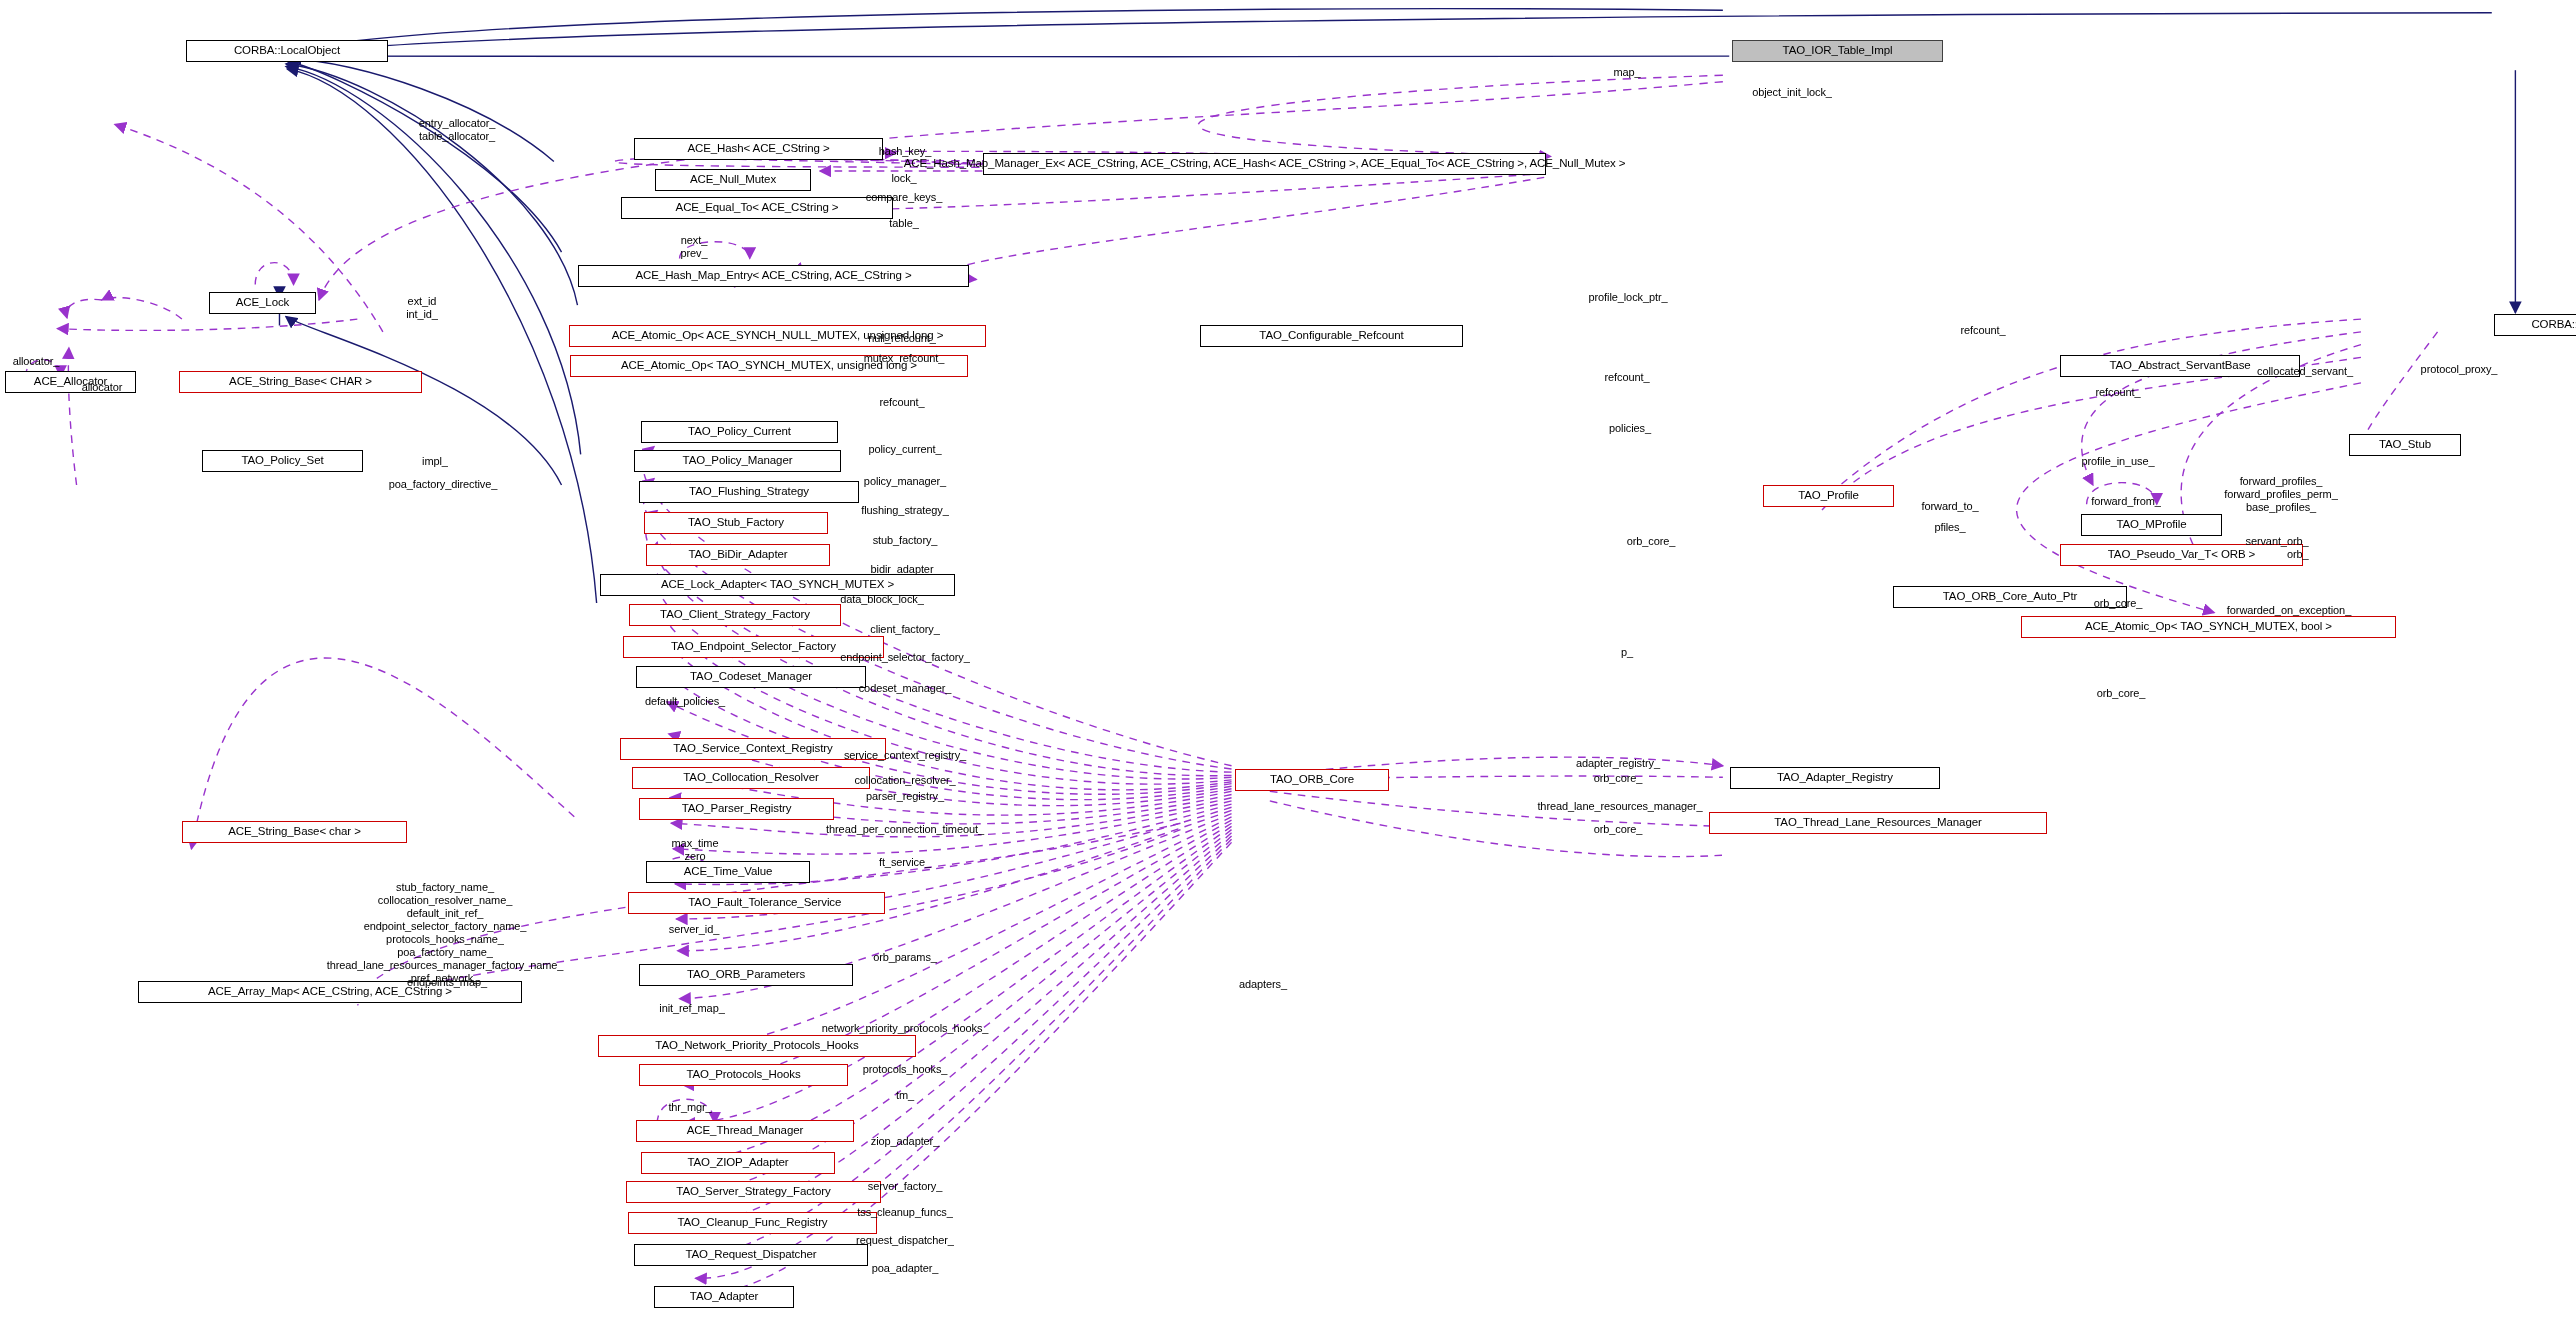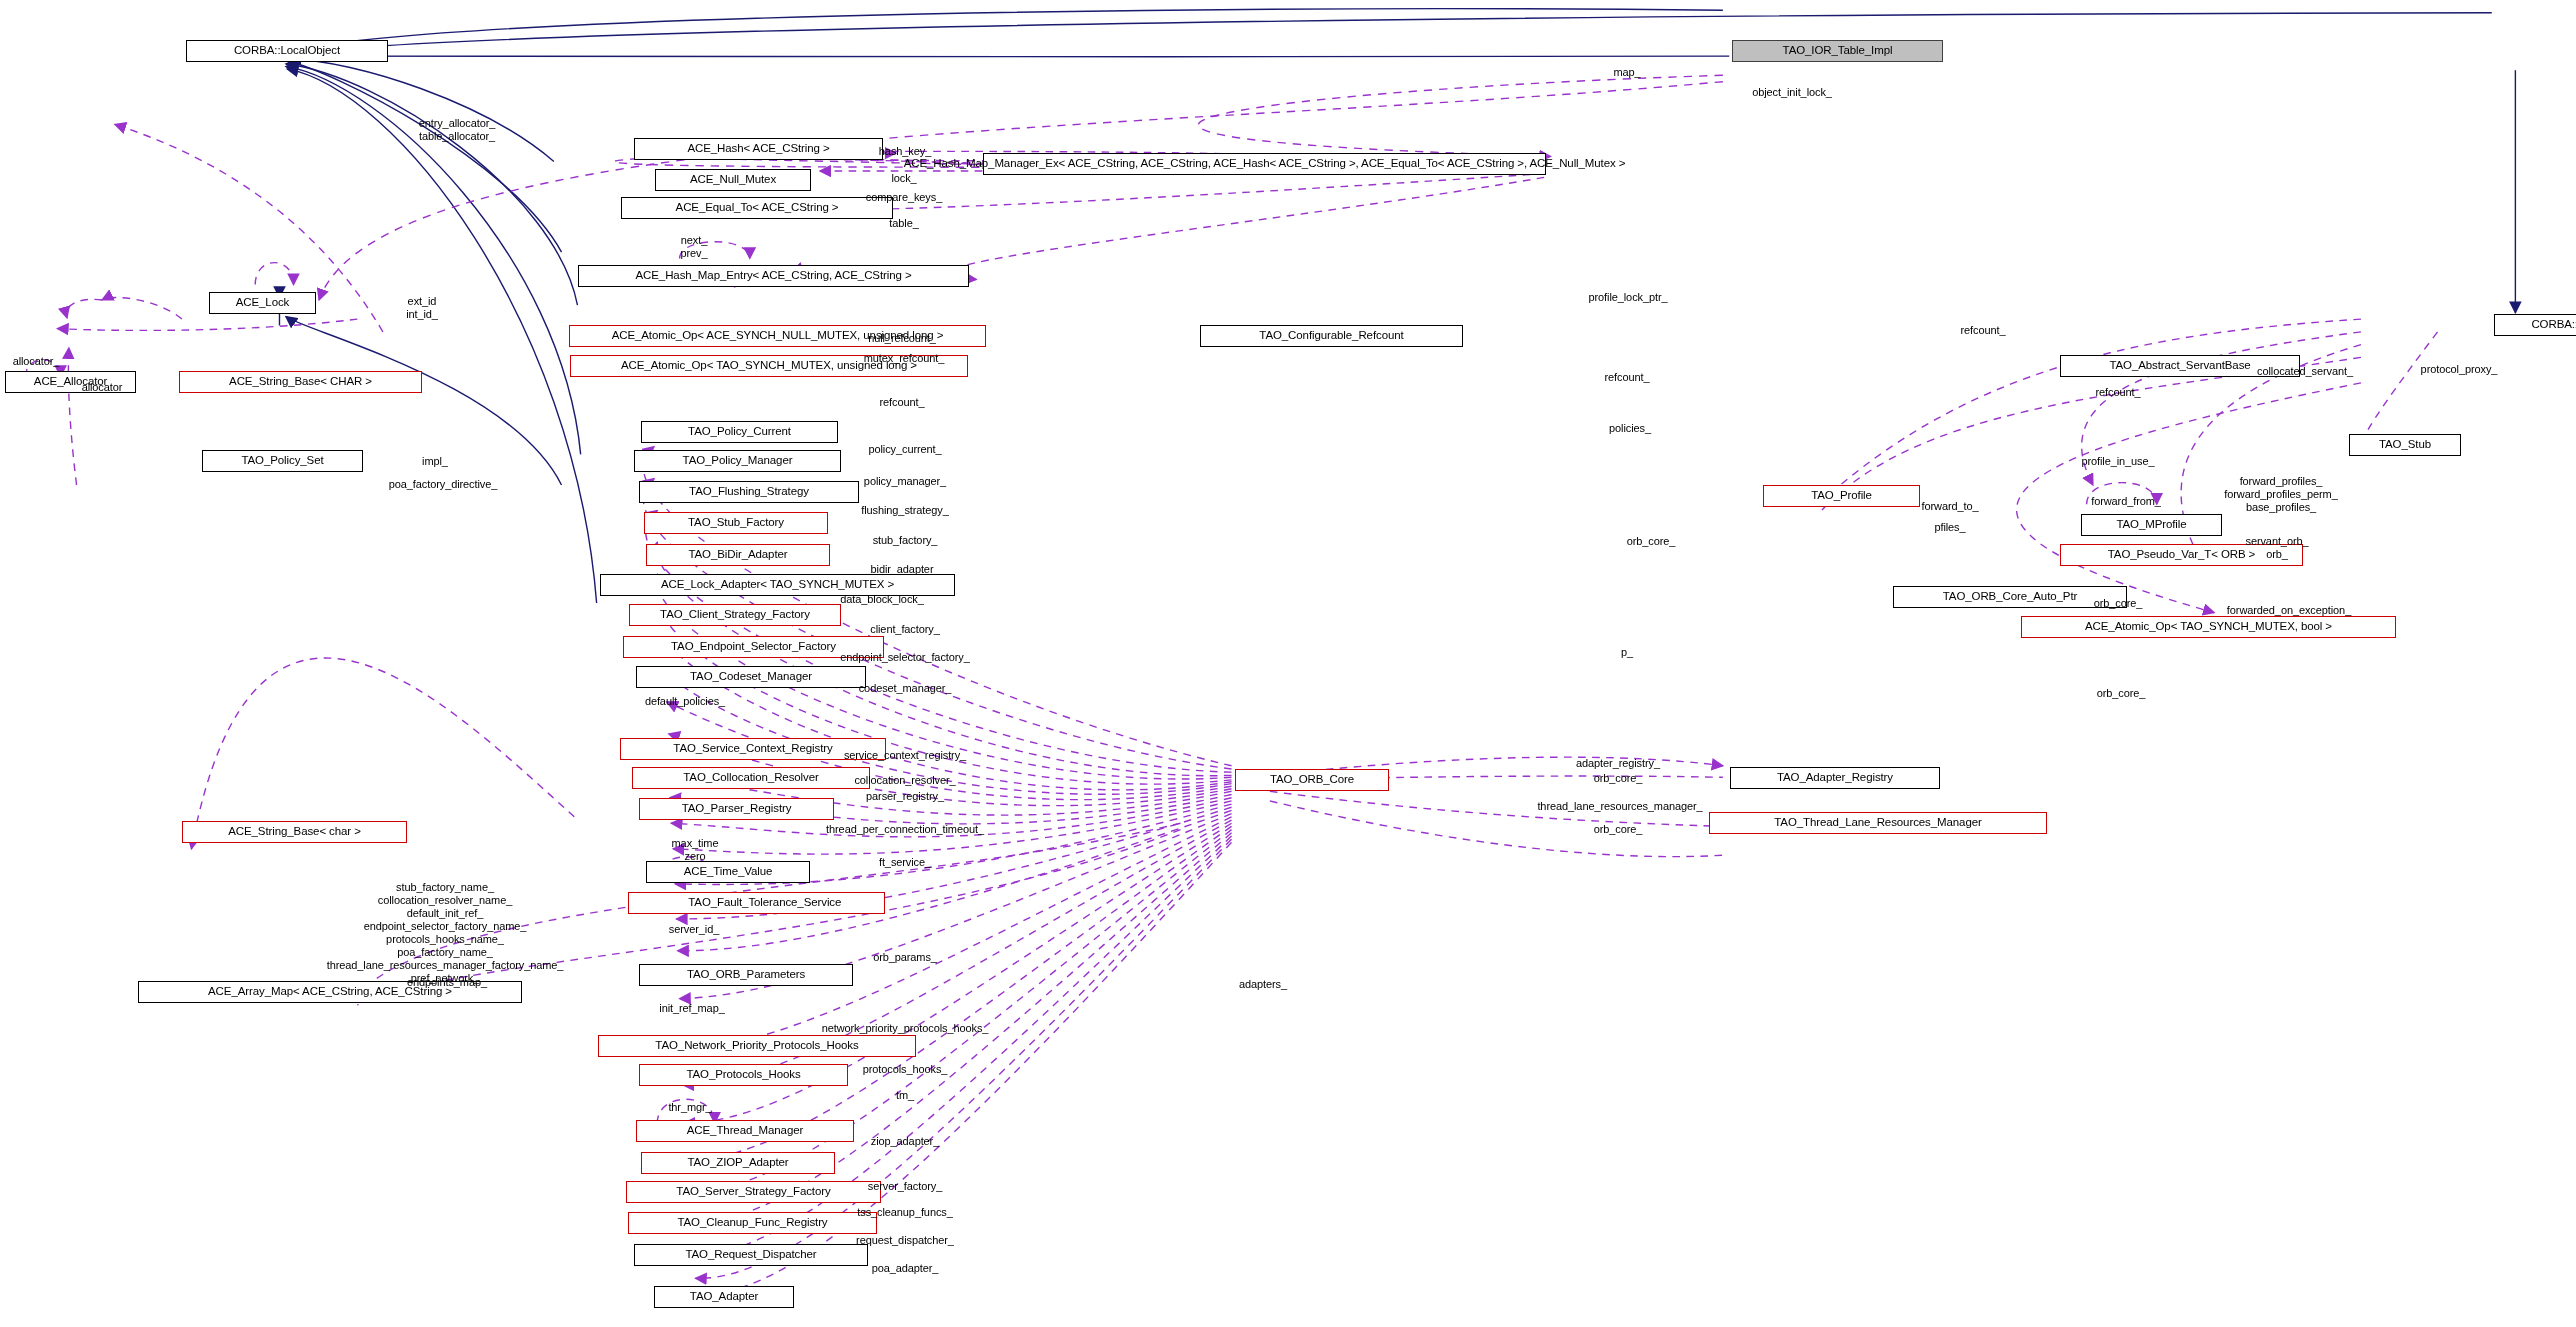--- a/index.html
+++ b/index.html
@@ -185,21 +185,21 @@
       <div class="node" style="left: 1200px; top: 325px; width: 263px;">TAO_Configurable_Refcount</div>
       <div class="node red" style="left: 570px; top: 355px; width: 398px;">ACE_Atomic_Op&lt; TAO_SYNCH_MUTEX, unsigned long &gt;</div>
       <div class="node" style="left: 2060px; top: 355px; width: 240px;">TAO_Abstract_ServantBase</div>
       <div class="node" style="left: 5.1px; top: 371px; width: 131px;">ACE_Allocator</div>
       <div class="node red" style="left: 179px; top: 371px; width: 243px;">ACE_String_Base&lt; CHAR &gt;</div>
       <div class="node" style="left: 641px; top: 421px; width: 197px;">TAO_Policy_Current</div>
       <div class="node" style="left: 2349px; top: 434px; width: 112px;">TAO_Stub</div>
       <div class="node" style="left: 202px; top: 450px; width: 161px;">TAO_Policy_Set</div>
       <div class="node" style="left: 634px; top: 450px; width: 207px;">TAO_Policy_Manager</div>
       <div class="node" style="left: 639px; top: 481px; width: 220px;">TAO_Flushing_Strategy</div>
-      <div class="node red" style="left: 1763px; top: 485px; width: 157px;">TAO_Profile</div>
+      <div class="node red" style="left: 1763px; top: 485px; width: 131px;">TAO_Profile</div>
       <div class="node" style="left: 2081px; top: 514px; width: 141px;">TAO_MProfile</div>
       <div class="node red" style="left: 644px; top: 512px; width: 184px;">TAO_Stub_Factory</div>
       <div class="node red" style="left: 2060px; top: 544px; width: 243px;">TAO_Pseudo_Var_T&lt; ORB &gt;</div>
       <div class="node red" style="left: 646px; top: 544px; width: 184px;">TAO_BiDir_Adapter</div>
       <div class="node" style="left: 600px; top: 574px; width: 355px;">ACE_Lock_Adapter&lt; TAO_SYNCH_MUTEX &gt;</div>
       <div class="node" style="left: 1893px; top: 586px; width: 234px;">TAO_ORB_Core_Auto_Ptr</div>
       <div class="node red" style="left: 629px; top: 604px; width: 212px;">TAO_Client_Strategy_Factory</div>
       <div class="node red" style="left: 2021px; top: 616px; width: 375px;">ACE_Atomic_Op&lt; TAO_SYNCH_MUTEX, bool &gt;</div>
       <div class="node red" style="left: 623px; top: 636px; width: 261px;">TAO_Endpoint_Selector_Factory</div>
       <div class="node" style="left: 636px; top: 666px; width: 230px;">TAO_Codeset_Manager</div>
@@ -256,21 +256,21 @@
 forward_profiles_perm_
 base_profiles_</div>
       <div class="edge-label" style="left: 905px; top: 475px;">policy_manager_</div>
       <div class="edge-label" style="left: 443px; top: 478px;">poa_factory_directive_</div>
       <div class="edge-label" style="left: 1950px; top: 500px;">forward_to_</div>
       <div class="edge-label" style="left: 2126px; top: 495px;">forward_from_</div>
       <div class="edge-label" style="left: 905px; top: 504px;">flushing_strategy_</div>
       <div class="edge-label" style="left: 1950px; top: 521px;">pfiles_</div>
       <div class="edge-label" style="left: 905px; top: 534px;">stub_factory_</div>
       <div class="edge-label" style="left: 1651px; top: 535px;">orb_core_</div>
-      <div class="edge-label" style="left: 2277px; top: 535px;">servant_orb_
+      <div class="edge-label" style="left: 2277px; top: 535px; text-align: right;">servant_orb_
 orb_</div>
       <div class="edge-label" style="left: 905px; top: 563px;">bidir_adapter_</div>
       <div class="edge-label" style="left: 882px; top: 593px; text-align: center;">data_block_lock_</div>
       <div class="edge-label" style="left: 2118px; top: 597px;">orb_core_</div>
       <div class="edge-label" style="left: 2289px; top: 604px;">forwarded_on_exception_</div>
       <div class="edge-label" style="left: 905px; top: 623px;">client_factory_</div>
       <div class="edge-label" style="left: 905px; top: 651px;">endpoint_selector_factory_</div>
       <div class="edge-label" style="left: 1627px; top: 646px;">p_</div>
       <div class="edge-label" style="left: 905px; top: 682px;">codeset_manager_</div>
       <div class="edge-label" style="left: 2121px; top: 687px;">orb_core_</div>

